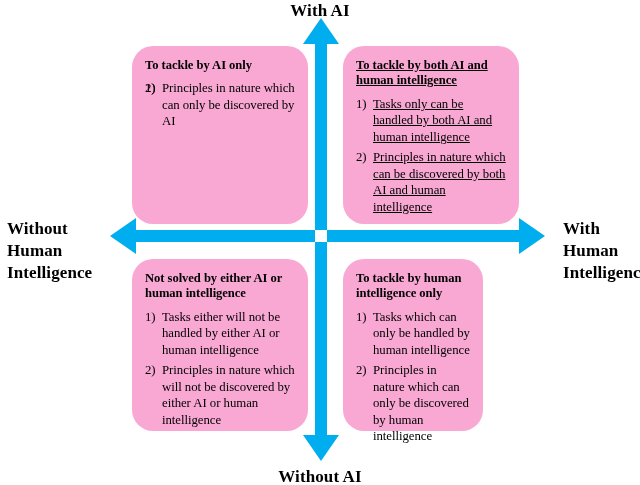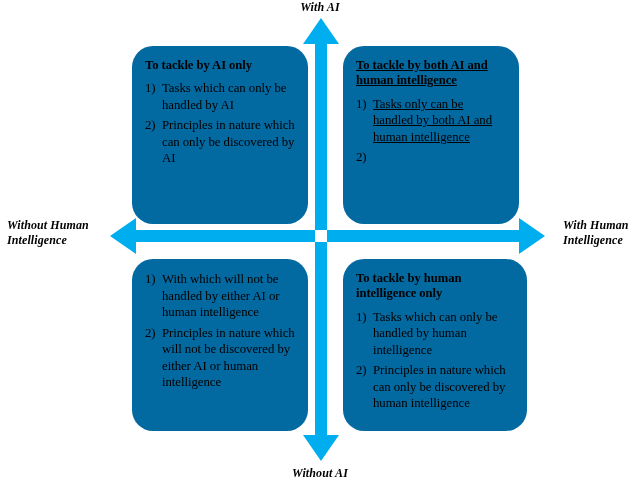--- a/index.html
+++ b/index.html
@@ -26,25 +26,24 @@
     top: 0;
     width: 640px;
     height: 485px;
     pointer-events: none;
   }
 
   
   .axis-label {
     position: absolute;
     font-weight: bold;
-    font-size: 12px;
+    font-size: 17px;
     line-height: 1.28;
     letter-spacing: 0.1px;
     white-space: pre-line;
-    font-style: italic;
   }
   #label-top {
     left: 0;
     top: 0px;
     width: 640px;
     text-align: center;
   }
   #label-bottom {
     left: 0;
     top: 466px;
@@ -60,29 +59,29 @@
   #label-right {
     left: 563px;
     top: 218px;
     width: 80px;
     text-align: left;
   }
 
   
   .quad {
     position: absolute;
-    background: #0369a1;
+    background: #f9a8d4;
     border-radius: 21px;
     box-sizing: border-box;
     padding: 12px 13px 10px 13px;
   }
   #quad-tl { left: 132px; top: 46px;  width: 176px; height: 178px; }
   #quad-tr { left: 343px; top: 46px;  width: 176px; height: 178px; text-decoration: underline; }
   #quad-bl { left: 132px; top: 259px; width: 176px; height: 172px; }
-  #quad-br { left: 343px; top: 259px; width: 184px; height: 172px; }
+  #quad-br { left: 343px; top: 259px; width: 140px; height: 172px; }
 
   .quad-title {
     font-weight: bold;
     font-size: 12.6px;
     line-height: 1.23;
     margin: 0 0 7px 0;
     letter-spacing: -0.05px;
   }
   .quad-list {
     margin: 0;
@@ -136,47 +135,48 @@
 Intelligence</div>
 
   <div class="axis-label" id="label-right">With Human
 Intelligence</div>
 
   <div class="quad" id="quad-tl">
     <div class="quad-title">To tackle by AI only</div>
     <ul class="quad-list">
       <li class="quad-item">
         <span class="marker">1)</span>
-        <span>Tasks which can only be handled by AI</span>
       </li>
       <li class="quad-item">
         <span class="marker">2)</span>
         <span>Principles in nature which can only be discovered by AI</span>
       </li>
     </ul>
   </div>
 
   <div class="quad" id="quad-tr">
     <div class="quad-title">To tackle by both AI and human intelligence</div>
     <ul class="quad-list">
       <li class="quad-item">
         <span class="marker">1)</span>
         <span>Tasks only can be handled by both AI and human intelligence</span>
       </li>
       <li class="quad-item">
         <span class="marker">2)</span>
+        <span>Principles in nature which can be discovered by both AI and human intelligence</span>
       </li>
     </ul>
   </div>
 
   <div class="quad" id="quad-bl">
+    <div class="quad-title">Not solved by either AI or human intelligence</div>
     <ul class="quad-list">
       <li class="quad-item">
         <span class="marker">1)</span>
-        <span>With which will not be handled by either AI or human intelligence</span>
+        <span>Tasks either will not be handled by either AI or human intelligence</span>
       </li>
       <li class="quad-item">
         <span class="marker">2)</span>
         <span>Principles in nature which will not be discovered by either AI or human intelligence</span>
       </li>
     </ul>
   </div>
 
   <div class="quad" id="quad-br">
     <div class="quad-title">To tackle by human intelligence only</div>

